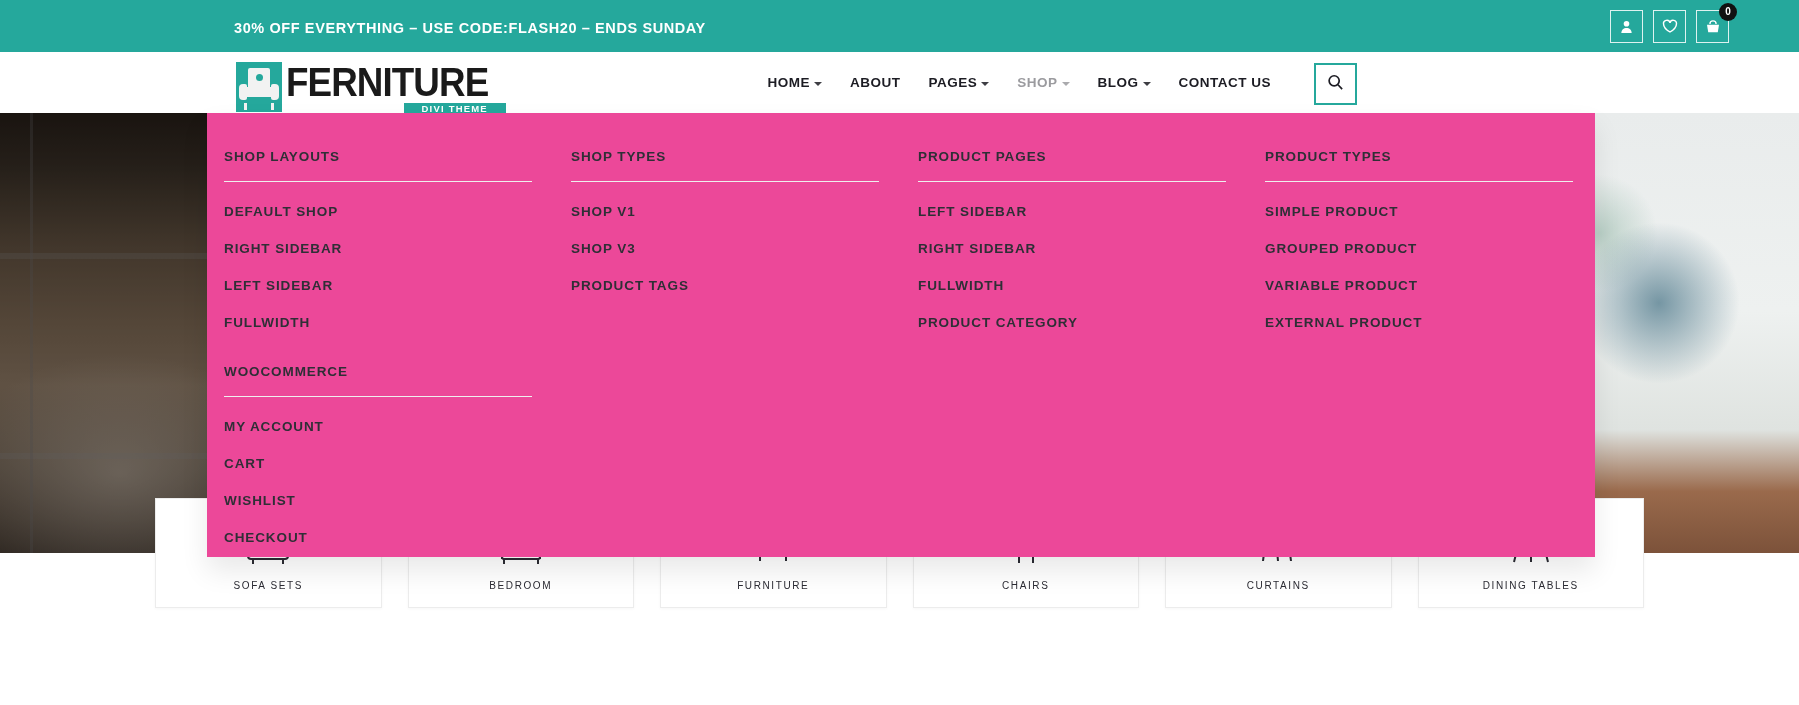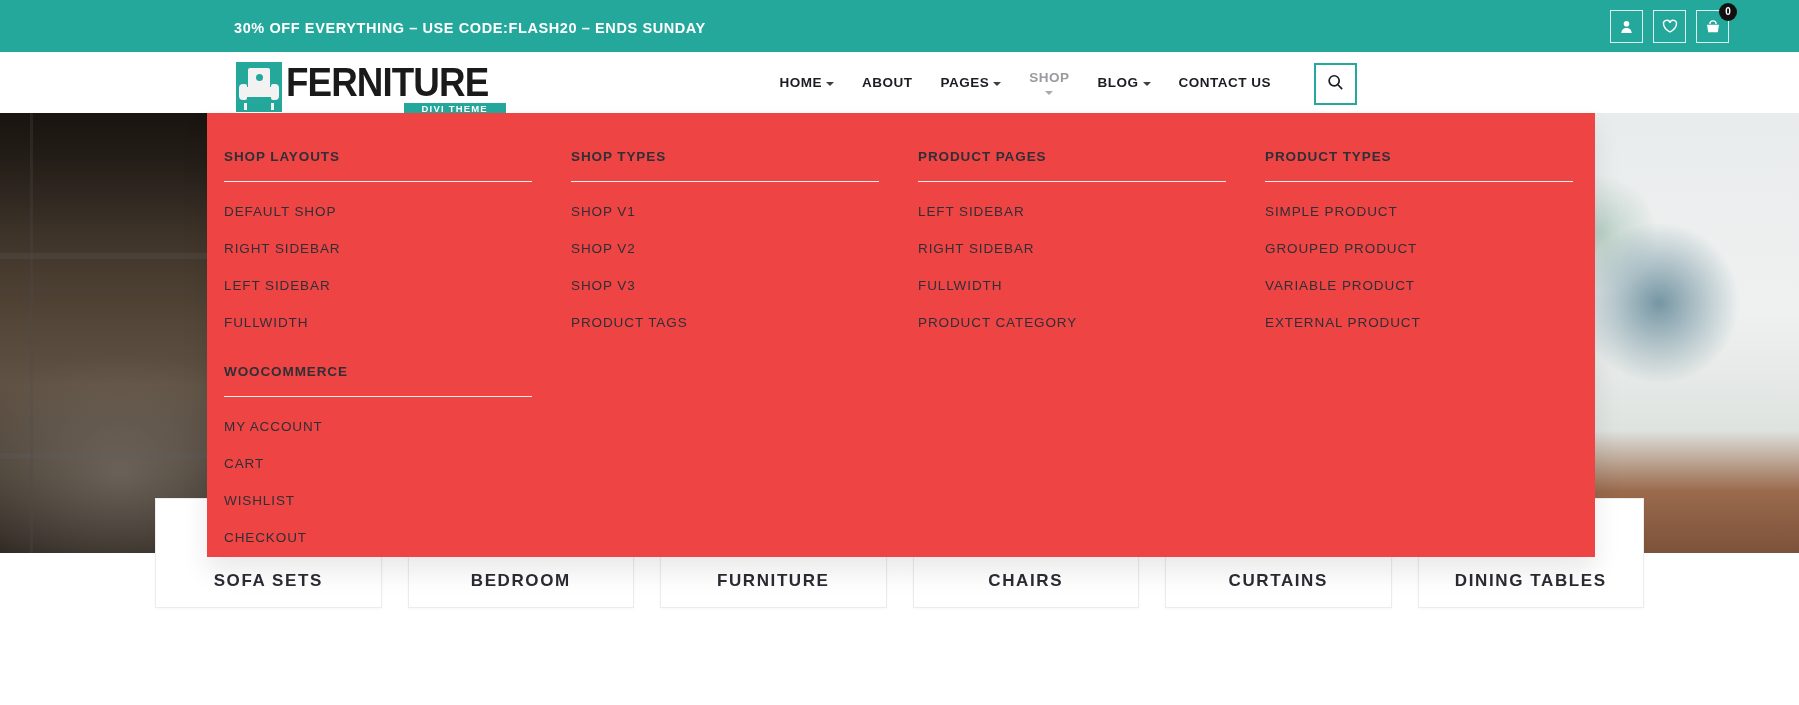--- a/index.html
+++ b/index.html
@@ -80,21 +80,21 @@
   .mainnav {
     position: absolute; right: 300px; top: 0; height: 61px;
     display: flex; align-items: center; gap: 0;
   }
   .nav-item {
     display: flex; align-items: center; gap: 4px;
     font-size: 13.5px; font-weight: bold; letter-spacing: .5px;
     color: #1c1c23; text-transform: uppercase; cursor: pointer;
     padding: 0 14px; white-space: nowrap;
   }
-  .nav-item.is-open { color: #9b9b9f; flex-direction: column; }
+  .nav-item.is-open { color: #9b9b9f; }
   .caret {
     width: 0; height: 0; border-left: 4px solid transparent;
     border-right: 4px solid transparent; border-top: 4px solid currentColor;
     opacity: .85; margin-top: 2px;
   }
   .search-btn {
     position: absolute; right: 228px; top: 11px;
     width: 43px; height: 42px; border: 2px solid #25a89c;
     display: flex; align-items: center; justify-content: center; cursor: pointer;
     background: #fff;
@@ -140,41 +140,41 @@
   .cat-card {
     flex: 1; background: #ffffff; border: 1px solid #ececec;
     margin-right: 26px;
     display: flex; flex-direction: column; align-items: center; justify-content: flex-end;
     padding-bottom: 16px; cursor: pointer; position: relative;
     box-shadow: 0 1px 3px rgba(0,0,0,.035);
   }
   .cat-card:last-child { margin-right: 0; }
   .cat-icon { height: 40px; display:flex; align-items:center; justify-content:center; margin-bottom: 8px; }
   .cat-label {
-    font-size: 17px; color: #2b2b33; letter-spacing: 1.6px;
-    text-transform: uppercase; font-weight: 700; white-space: nowrap;
+    font-size: 10px; color: #2b2b33; letter-spacing: 1.6px;
+    text-transform: uppercase; font-weight: 400; white-space: nowrap;
   }
 
   
   .megamenu {
     position: absolute; left: 207px; top: 113px;
     width: 1388px; height: 444px;
-    background: #ef4444; z-index: 60;
+    background: #ec4899; z-index: 60;
     box-shadow: 0 14px 26px rgba(0,0,0,.09);
   }
   .mm-cols { display: flex; padding: 28px 0 0 0; }
   .mm-col { width: 25%; padding-left: 17px; padding-right: 22px; }
   .mm-group { margin-bottom: 0; }
   .mm-head {
     font-size: 13.5px; font-weight: bold; letter-spacing: .9px;
     color: #2f2f36; text-transform: uppercase; padding: 8px 0 17px 0;
     border-bottom: 1px solid #efefef; margin-bottom: 0; white-space: nowrap;
   }
   .mm-link {
-    display: block; font-size: 13.5px; font-weight: normal; letter-spacing: .9px;
+    display: block; font-size: 13.5px; font-weight: bold; letter-spacing: .9px;
     color: #2f2f36; text-transform: uppercase; padding: 22px 0 0 0;
     cursor: pointer; white-space: nowrap;
   }
   .mm-group + .mm-group .mm-head { margin-top: 26px; }
 </style>
 </head>
 <body>
 
 <div id="page">
 
@@ -338,21 +338,20 @@
           <a class="mm-link">CART</a>
           <a class="mm-link">WISHLIST</a>
           <a class="mm-link">CHECKOUT</a>
         </div>
       </div>
 
       <div class="mm-col">
         <div class="mm-group">
           <div class="mm-head">SHOP TYPES</div>
           <a class="mm-link">SHOP V1</a>
-          <a class="mm-link">SHOP V2</a>
           <a class="mm-link">SHOP V3</a>
           <a class="mm-link">PRODUCT TAGS</a>
         </div>
       </div>
 
       <div class="mm-col">
         <div class="mm-group">
           <div class="mm-head">PRODUCT PAGES</div>
           <a class="mm-link">LEFT SIDEBAR</a>
           <a class="mm-link">RIGHT SIDEBAR</a>

